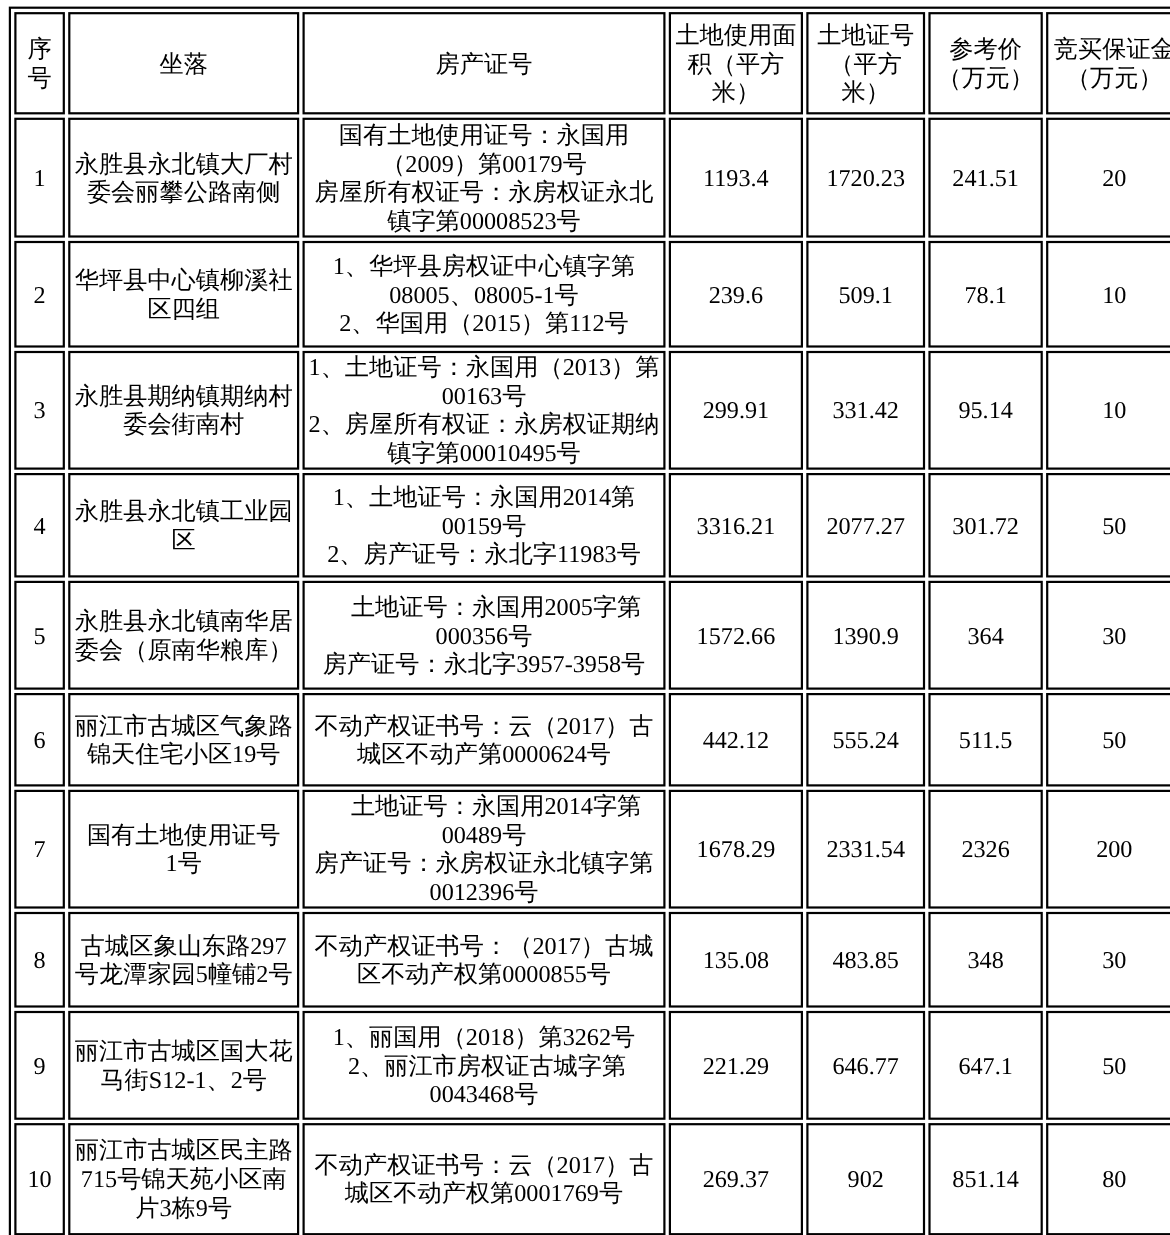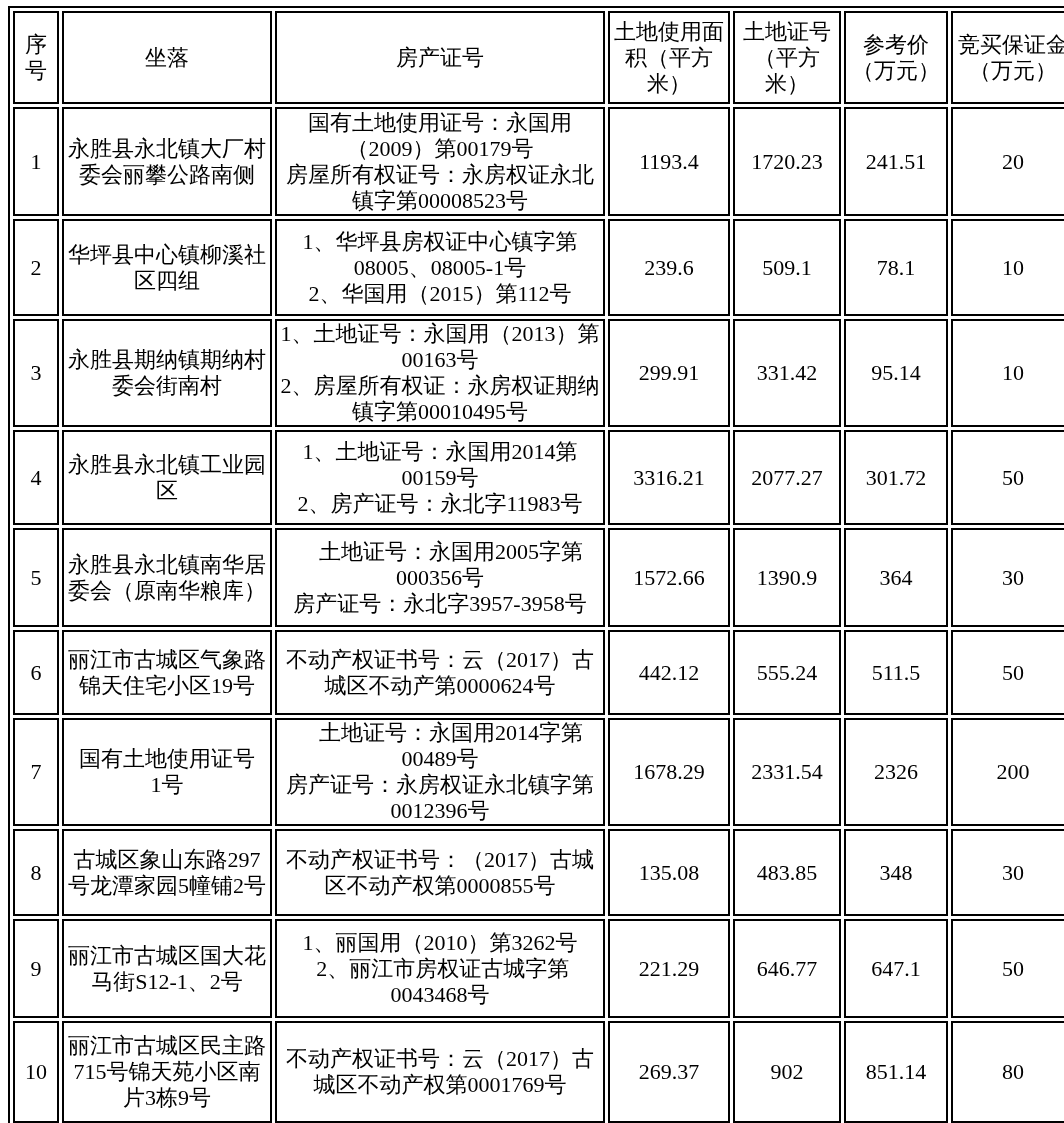--- a/index.html
+++ b/index.html
@@ -191,21 +191,21 @@
 区不动产权第0000855号</td>
           <td class="c-num">135.08</td>
           <td class="c-num">483.85</td>
           <td class="c-num">348</td>
           <td class="c-num">30</td>
         </tr>
         <tr>
           <td class="c-seq">9</td>
           <td class="c-loc">丽江市古城区国大花
 马街S12-1、2号</td>
-          <td class="c-cert">1、丽国用（2010）第3262号
+          <td class="c-cert">1、丽国用（2018）第3262号
  2、丽江市房权证古城字第
 0043468号</td>
           <td class="c-num">221.29</td>
           <td class="c-num">646.77</td>
           <td class="c-num">647.1</td>
           <td class="c-num">50</td>
         </tr>
         <tr>
           <td class="c-seq">10</td>
           <td class="c-loc">丽江市古城区民主路

